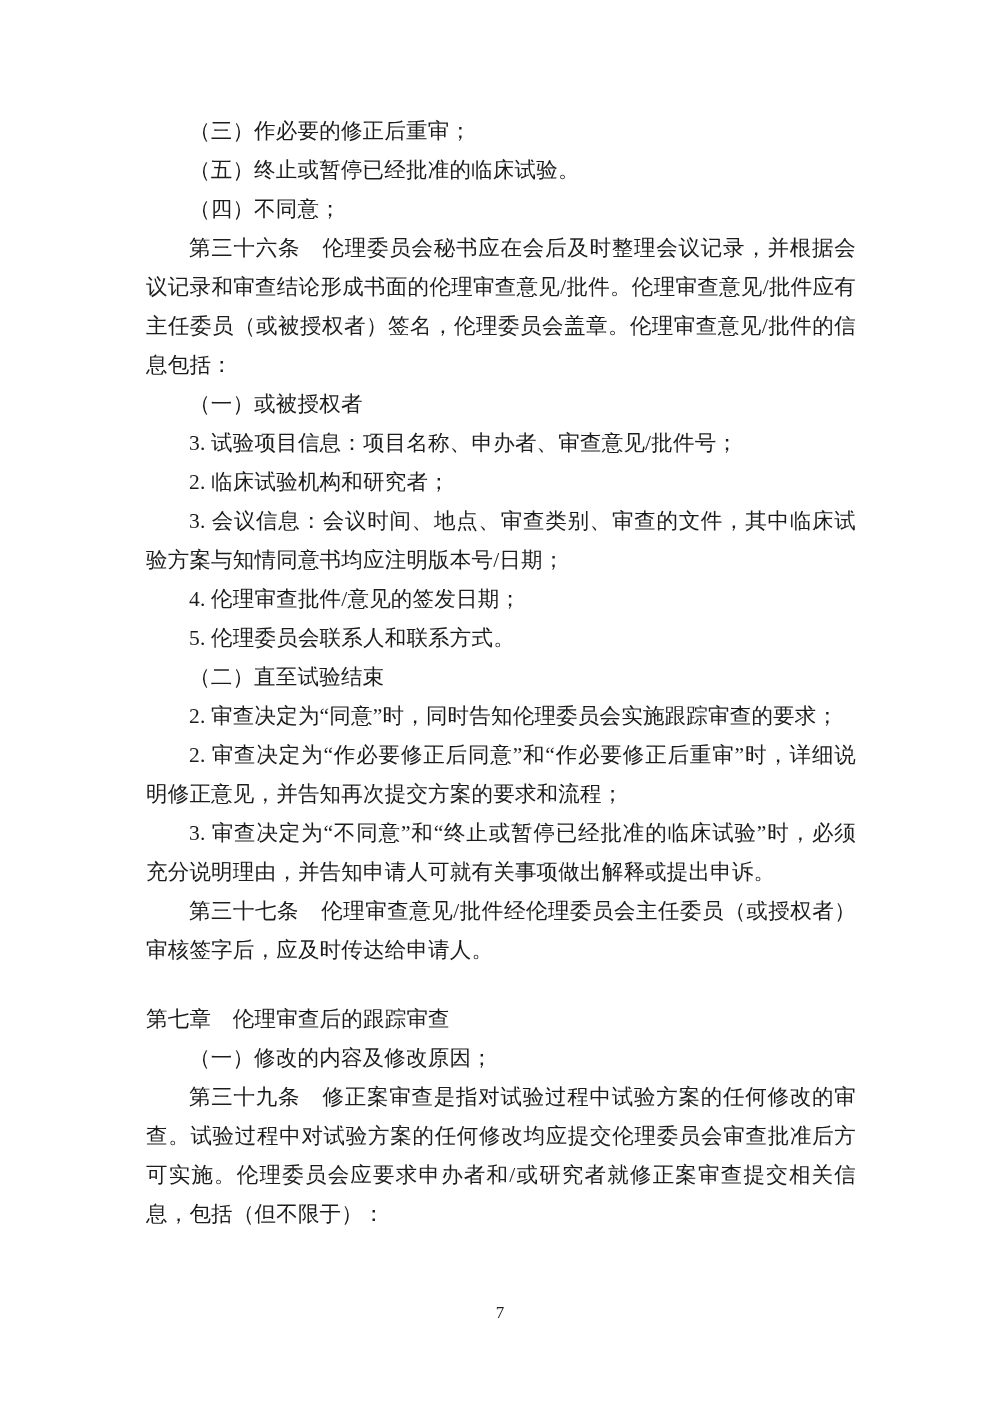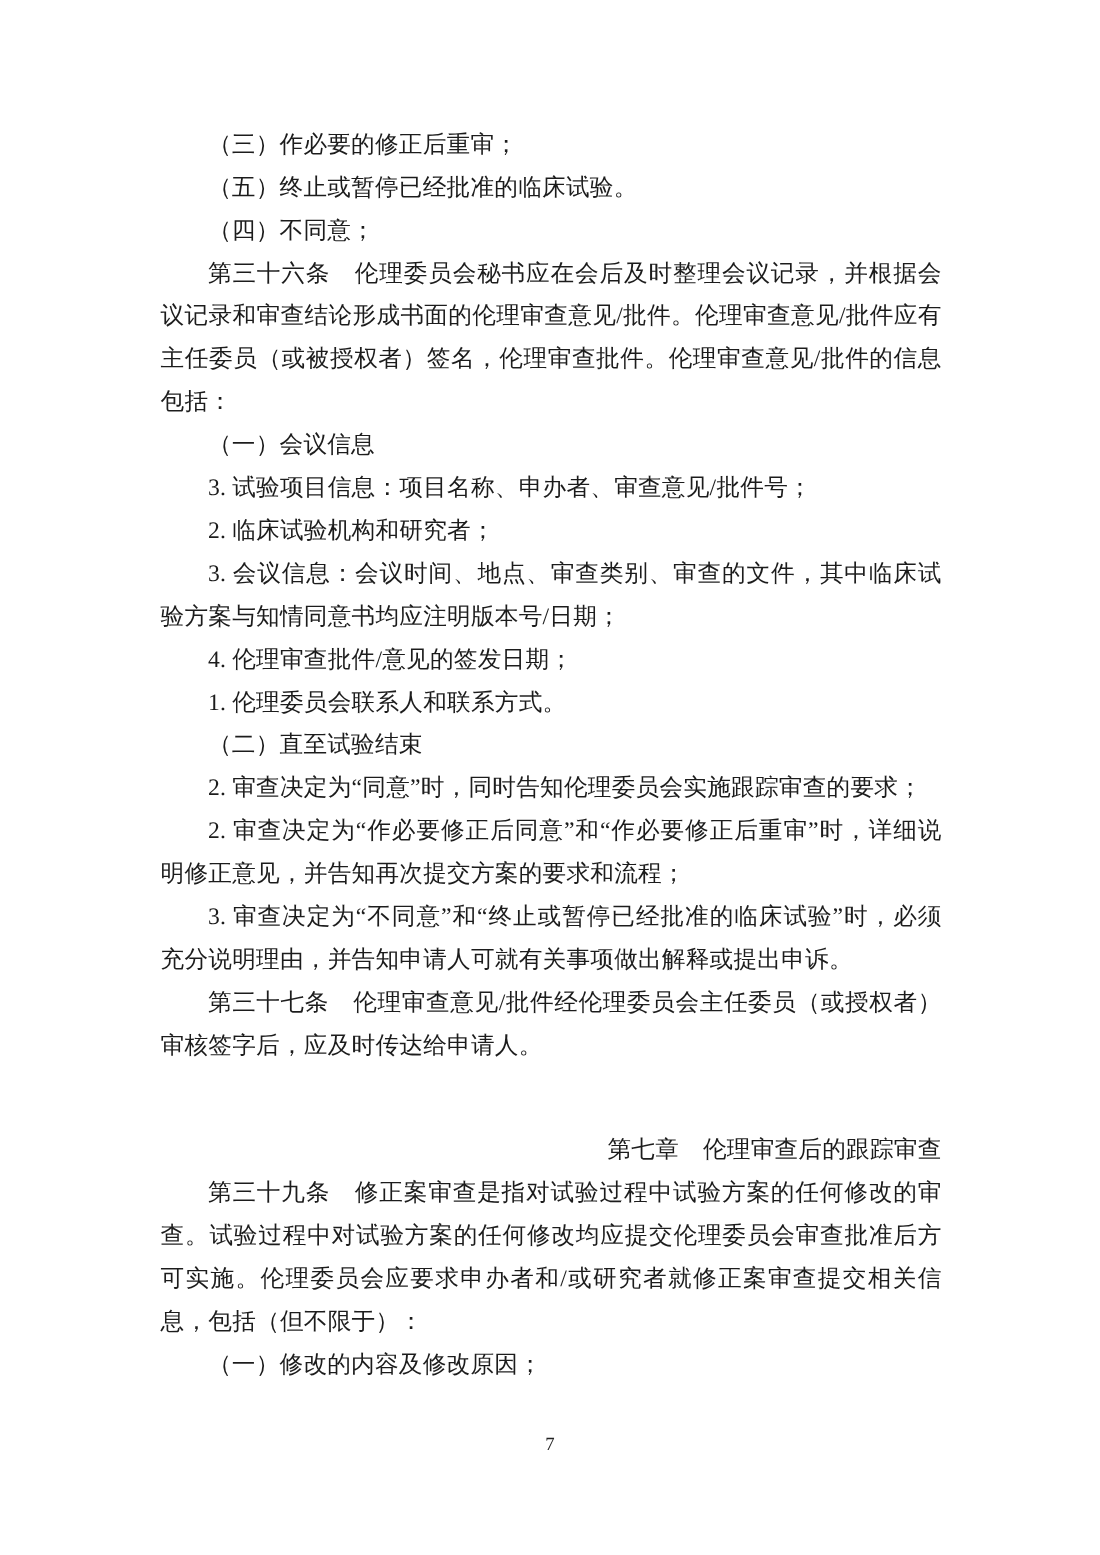--- a/index.html
+++ b/index.html
@@ -25,23 +25,23 @@
   .para {
     margin: 0;
     font-size: 21.5px;
     line-height: 39px;
     text-align: justify;
     text-justify: inter-character;
     text-indent: 2em;
     letter-spacing: 0.2px;
   }
   .para.chapter {
-    text-align: right;
+    text-align: left;
     text-indent: 0;
-    margin-top: 56px;
+    margin-top: 30px;
   }
   .footer {
     position: absolute;
     left: 0;
     top: 1303px;
     width: 100%;
     text-align: center;
   }
   .page-number {
     font-size: 17px;
@@ -50,32 +50,32 @@
   }
 </style>
 </head>
 <body>
 
 <div class="page">
   <div class="content">
       <p class="para">（三）作必要的修正后重审；</p>
       <p class="para">（五）终止或暂停已经批准的临床试验。</p>
       <p class="para">（四）不同意；</p>
-      <p class="para">第三十六条　伦理委员会秘书应在会后及时整理会议记录，并根据会议记录和审查结论形成书面的伦理审查意见/批件。伦理审查意见/批件应有主任委员（或被授权者）签名，伦理审查批件。伦理审查意见/批件的信息包括：</p>
-      <p class="para">（一）会议信息</p>
+      <p class="para">第三十六条　伦理委员会秘书应在会后及时整理会议记录，并根据会议记录和审查结论形成书面的伦理审查意见/批件。伦理审查意见/批件应有主任委员（或被授权者）签名，伦理委员会盖章。伦理审查意见/批件的信息包括：</p>
+      <p class="para">（一）或被授权者</p>
       <p class="para">3. 试验项目信息：项目名称、申办者、审查意见/批件号；</p>
       <p class="para">2. 临床试验机构和研究者；</p>
       <p class="para">3. 会议信息：会议时间、地点、审查类别、审查的文件，其中临床试验方案与知情同意书均应注明版本号/日期；</p>
       <p class="para">4. 伦理审查批件/意见的签发日期；</p>
-      <p class="para">1. 伦理委员会联系人和联系方式。</p>
+      <p class="para">5. 伦理委员会联系人和联系方式。</p>
       <p class="para">（二）直至试验结束</p>
       <p class="para">2. 审查决定为“同意”时，同时告知伦理委员会实施跟踪审查的要求；</p>
       <p class="para">2. 审查决定为“作必要修正后同意”和“作必要修正后重审”时，详细说明修正意见，并告知再次提交方案的要求和流程；</p>
       <p class="para">3. 审查决定为“不同意”和“终止或暂停已经批准的临床试验”时，必须充分说明理由，并告知申请人可就有关事项做出解释或提出申诉。</p>
       <p class="para">第三十七条　伦理审查意见/批件经伦理委员会主任委员（或授权者）审核签字后，应及时传达给申请人。</p>
       <p class="para chapter">第七章　伦理审查后的跟踪审查</p>
+      <p class="para">（一）修改的内容及修改原因；</p>
       <p class="para">第三十九条　修正案审查是指对试验过程中试验方案的任何修改的审查。试验过程中对试验方案的任何修改均应提交伦理委员会审查批准后方可实施。伦理委员会应要求申办者和/或研究者就修正案审查提交相关信息，包括（但不限于）：</p>
-      <p class="para">（一）修改的内容及修改原因；</p>
     </div>
   <div class="footer">
     <span class="page-number">7</span>
   </div>
 </div>
 
 </body></html>

